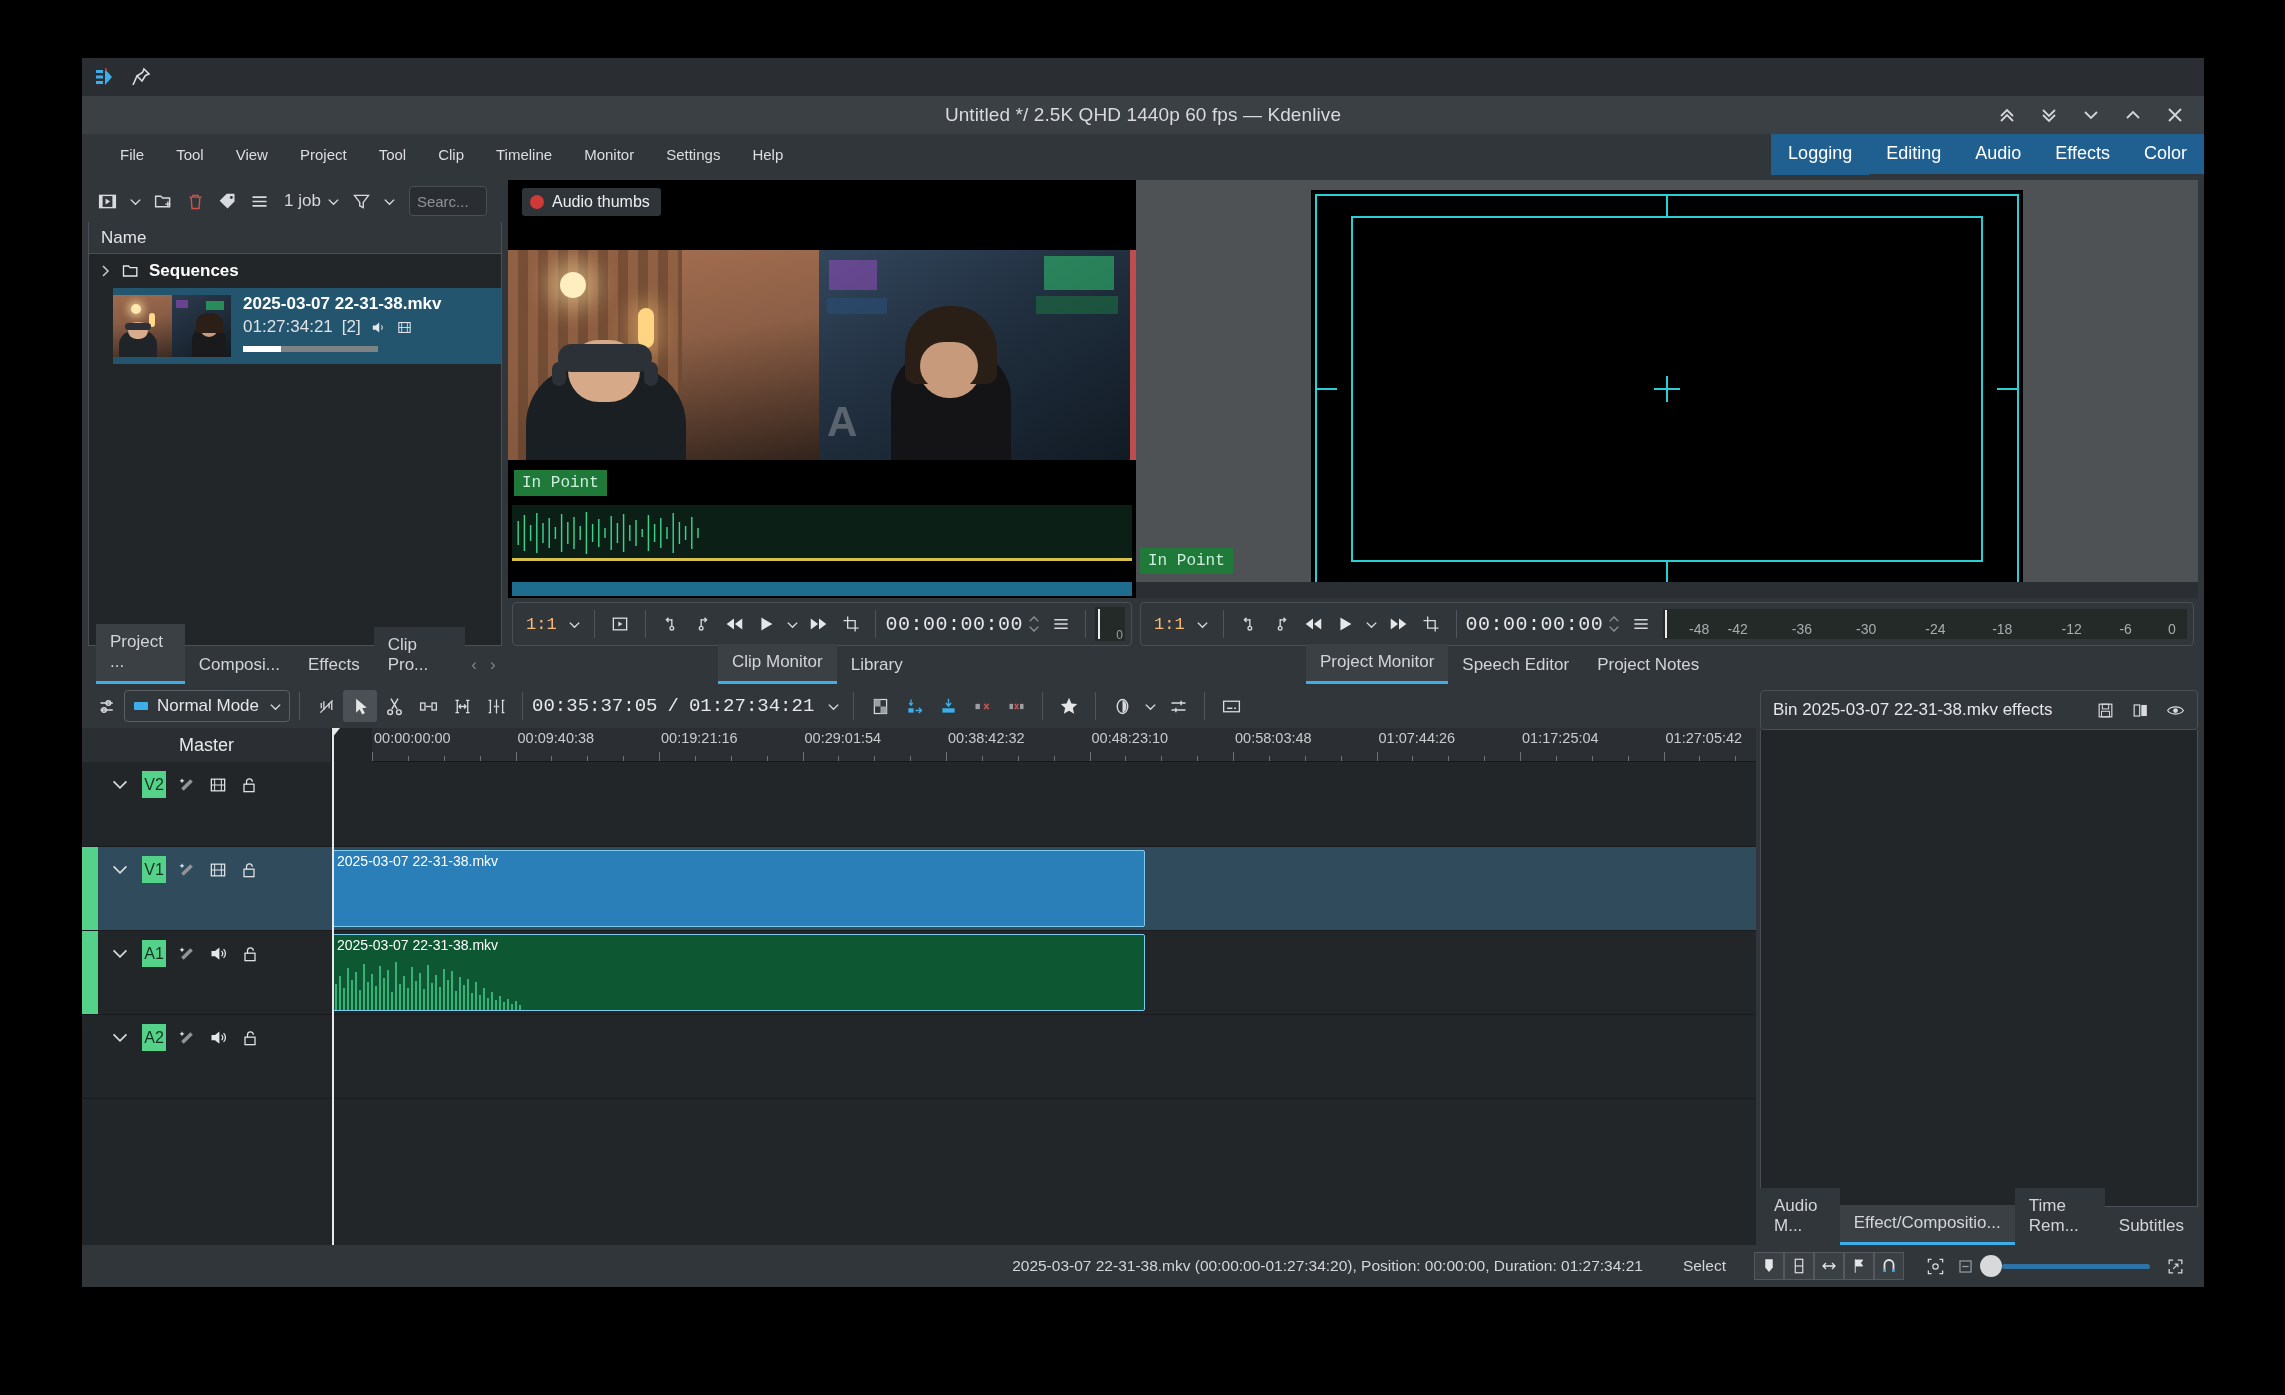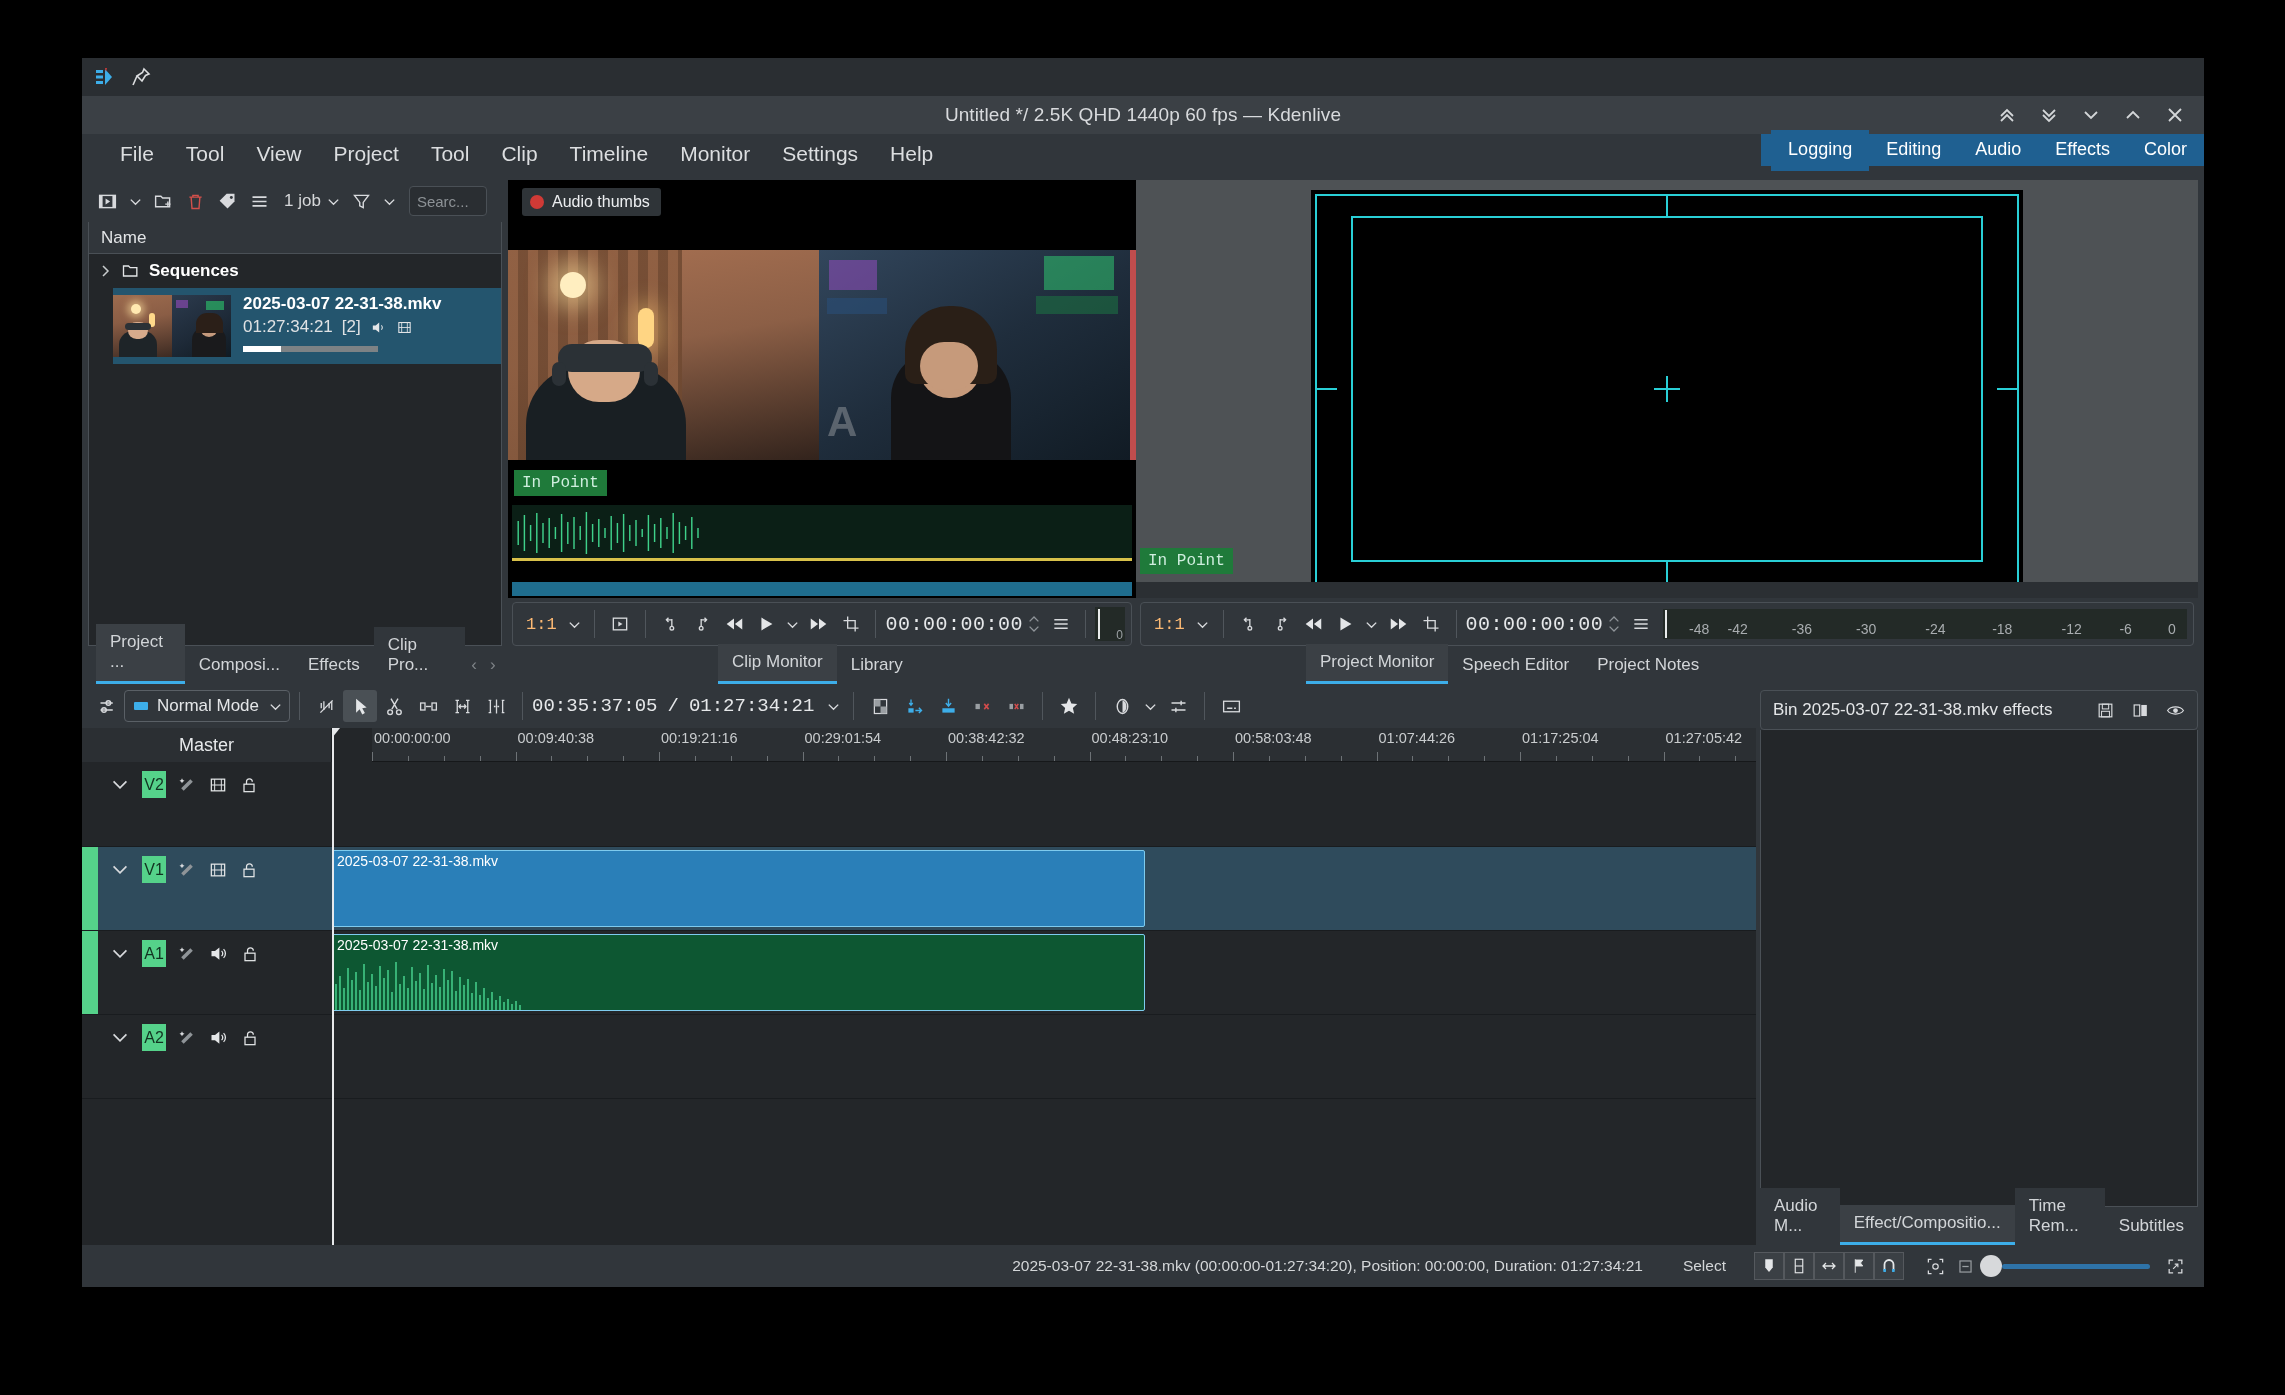--- a/index.html
+++ b/index.html
@@ -32,26 +32,26 @@
     font-size:19px; color:#d8dadd; letter-spacing:.1px;
   }
   .wbtns { margin-left:auto; display:flex; align-items:center; gap:20px; padding-right:18px; z-index:2;}
   .wbtns span { width:22px; height:22px; display:block; cursor:default; }
   
   .menubar {
     height:40px; background:#31363b; display:flex; align-items:center;
     padding-left:22px; gap:0px; flex:0 0 auto; position:relative;
   }
   .menubar .mi {
-    font-size:21px; color:#dcdee0; padding:5px 16px; border-radius:3px;
+    font-size:15px; color:#dcdee0; padding:5px 16px; border-radius:3px;
   }
   .wsTabs {
-    position:absolute; right:0; top:0; height:32px;
+    position:absolute; right:0; top:0; height:40px;
     display:flex; align-items:stretch; background:#1f6091;
-    padding-left:10px;
+    padding-left:0;
   }
   .wsTab {
     font-size:18px; color:#fff; padding:9px 17px 11px 17px; align-self:center;
   }
   .wsTab.active { background:#1f6091; }
   
   .body { flex:1 1 auto; display:flex; flex-direction:column; min-height:0; background:#31363b; }
   .upper { display:flex; height:510px; flex:0 0 auto; gap:0; }
   
   .bin { width:426px; display:flex; flex-direction:column; padding:6px 6px 0 6px;}

